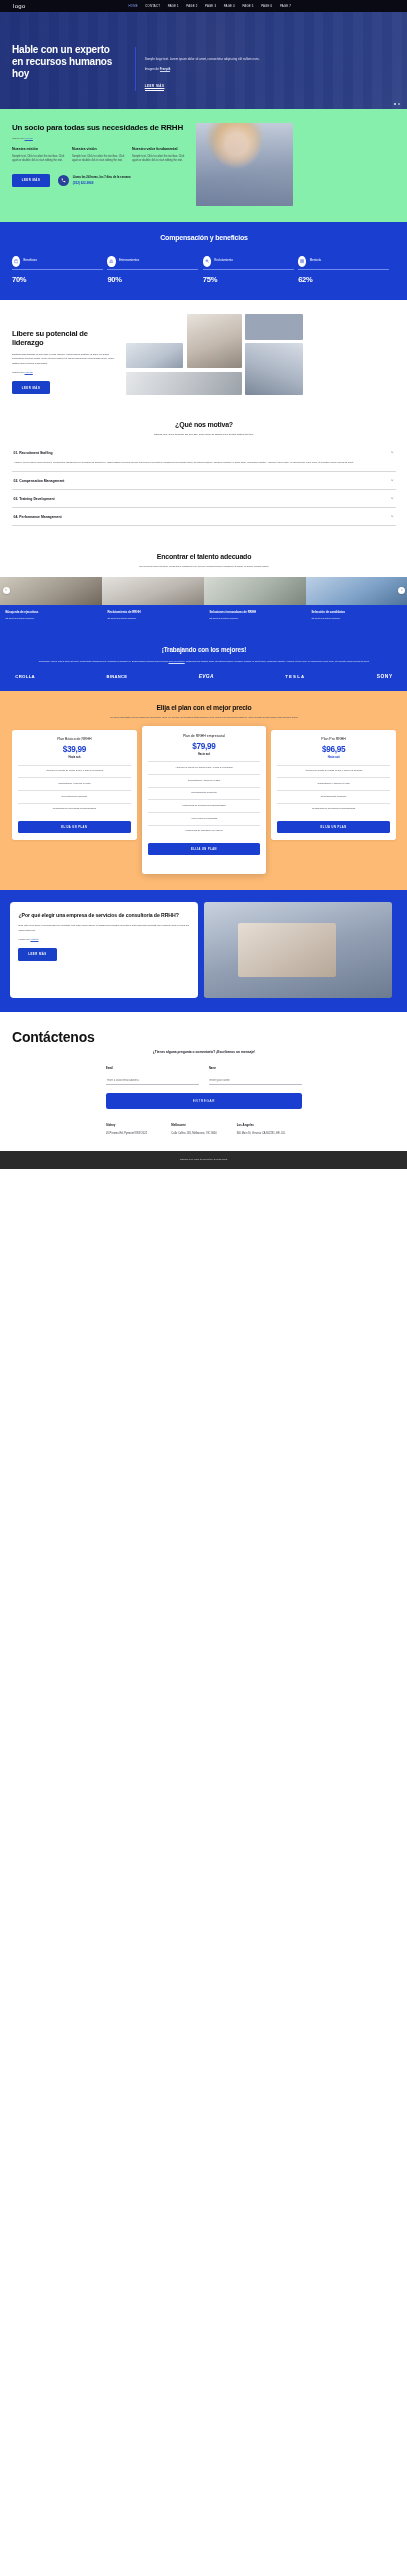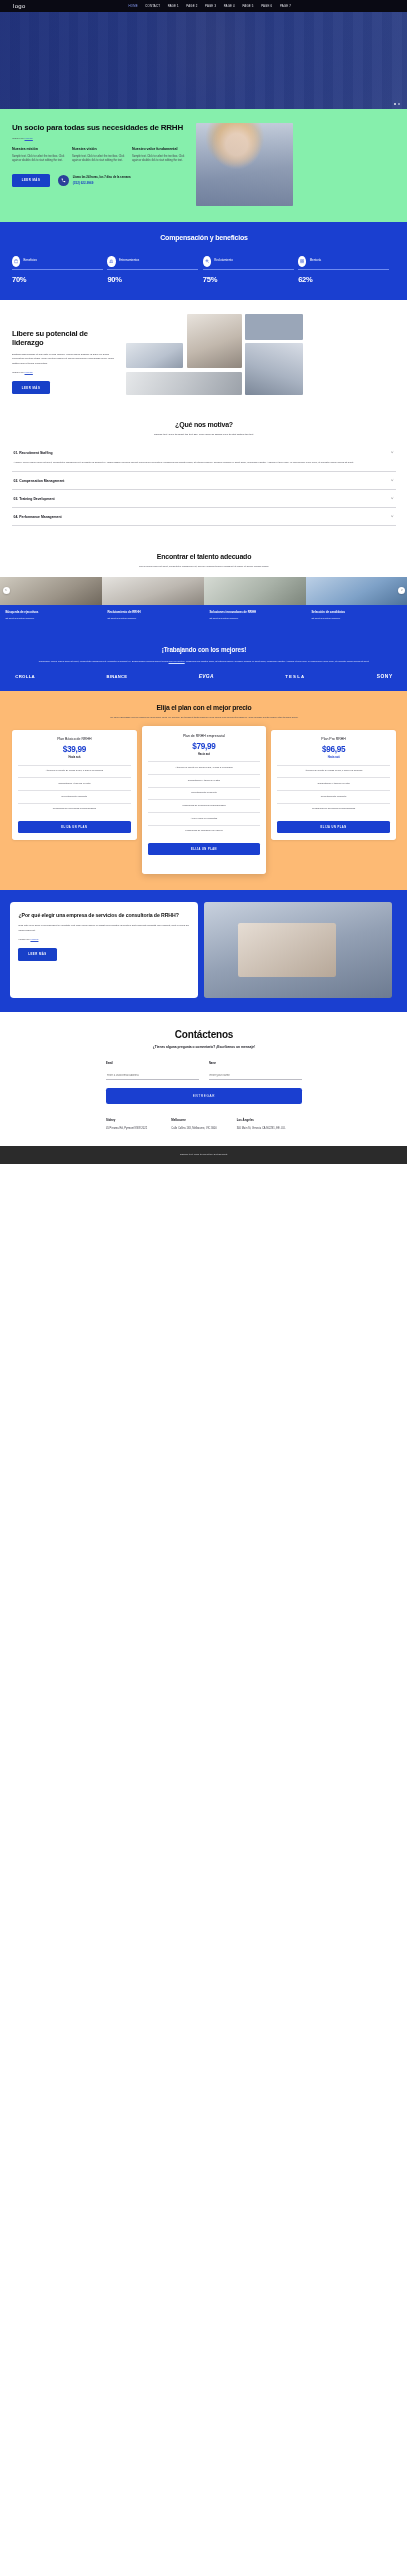--- a/index.html
+++ b/index.html
@@ -358,21 +358,21 @@
     position: relative; overflow:hidden;
   }
   .why-photo::before{
     content:""; position:absolute; left:18%; top:22%; width:52%; height:56%;
     background: linear-gradient(150deg,#e6ddd4,#b6a798);
     border-radius:2.2px;
   }
 
   
   .contact { background:#fff; padding: 16.3px 12px 14px 12px; }
-  .contact-title { text-align:center; font-size:10px; font-weight:700; letter-spacing:-0.2px;}
+  .contact-title { font-size:14px; font-weight:700; letter-spacing:-0.2px;}
   .contact-sub { text-align:center; font-size:3.3px; font-weight:700; line-height:1.5; margin-top:5.4px; color:#16161e; padding: 0 33px;}
   .form { width: 196px; margin: 12px auto 0 auto; }
   .fields { display:flex; gap: 9.8px; }
   .field { flex:1; }
   .field label { display:block; font-size:2.6px; font-weight:700; color:#17171f; margin-bottom:3.3px;}
   .field input {
     width:100%; border:none; border-bottom:0.5px solid #bcbcc4;
     font-size:2.7px; color:#9a9aa4; padding: 2.2px 0.5px 2.2px 0.5px;
     font-family: inherit; background: transparent; outline:none;
   }
@@ -408,20 +408,32 @@
       <a class="nav-link" href="#">PAGE 4</a>
       <a class="nav-link" href="#">PAGE 5</a>
       <a class="nav-link" href="#">PAGE 6</a>
       <a class="nav-link" href="#">PAGE 7</a>
     </div>
   </div>
 
   <div class="hero">
     <div class="hero-photo"></div>
     <div class="hero-tint"></div>
+    <div class="hero-inner">
+      <div class="hero-left">
+        <div class="hero-title">Hable con un experto en recursos humanos hoy</div>
+      </div>
+      <div class="hero-right">
+        <div class="hero-sub">Sample large text. Lorem ipsum dolor sit amet, consectetur adipiscing elit nullam nunc.</div>
+        <div class="hero-credit">
+          <span>Imagen de </span><b>Freepik</b>
+        </div>
+        <a class="leer-link" href="#">LEER MÁS</a>
+      </div>
+    </div>
     <div class="hero-dots">
       <span class="on"></span>
       <span></span>
     </div>
   </div>
 
   <div class="partner">
     <div class="partner-left">
       <div class="partner-title">Un socio para todas sus necesidades de RRHH</div>
       <div class="partner-credit">

